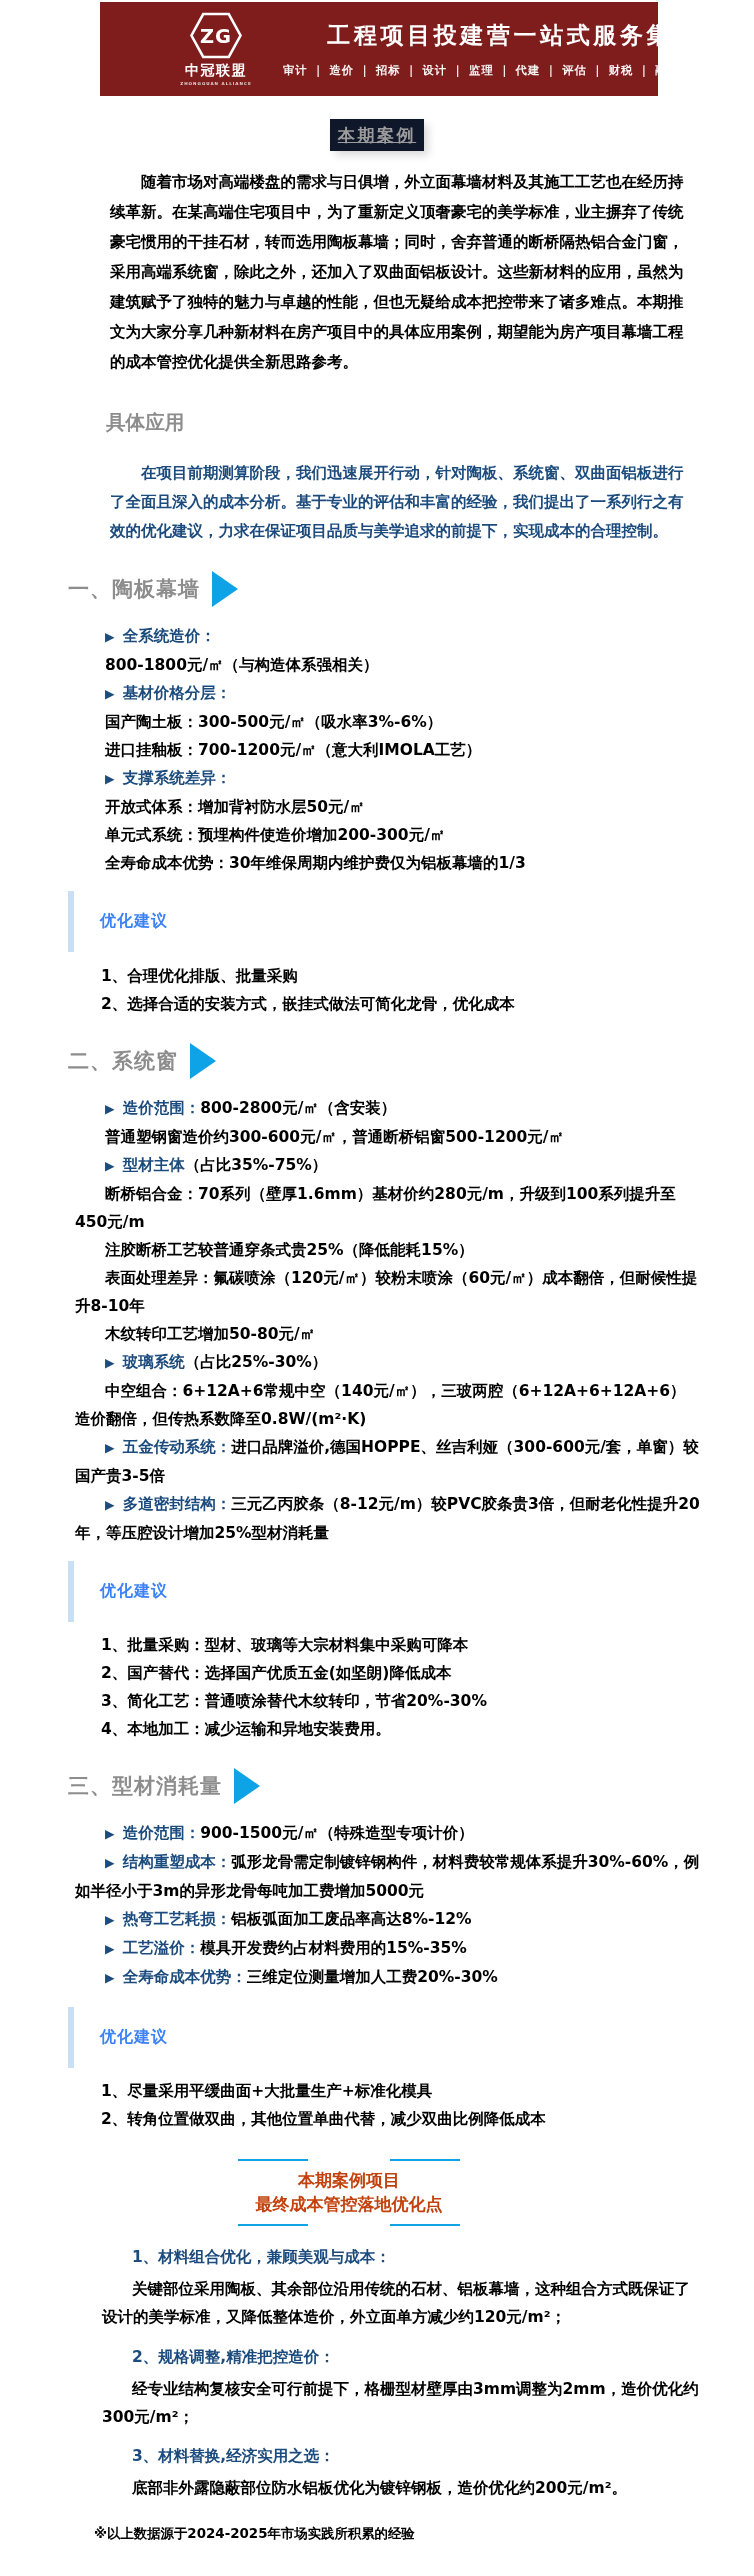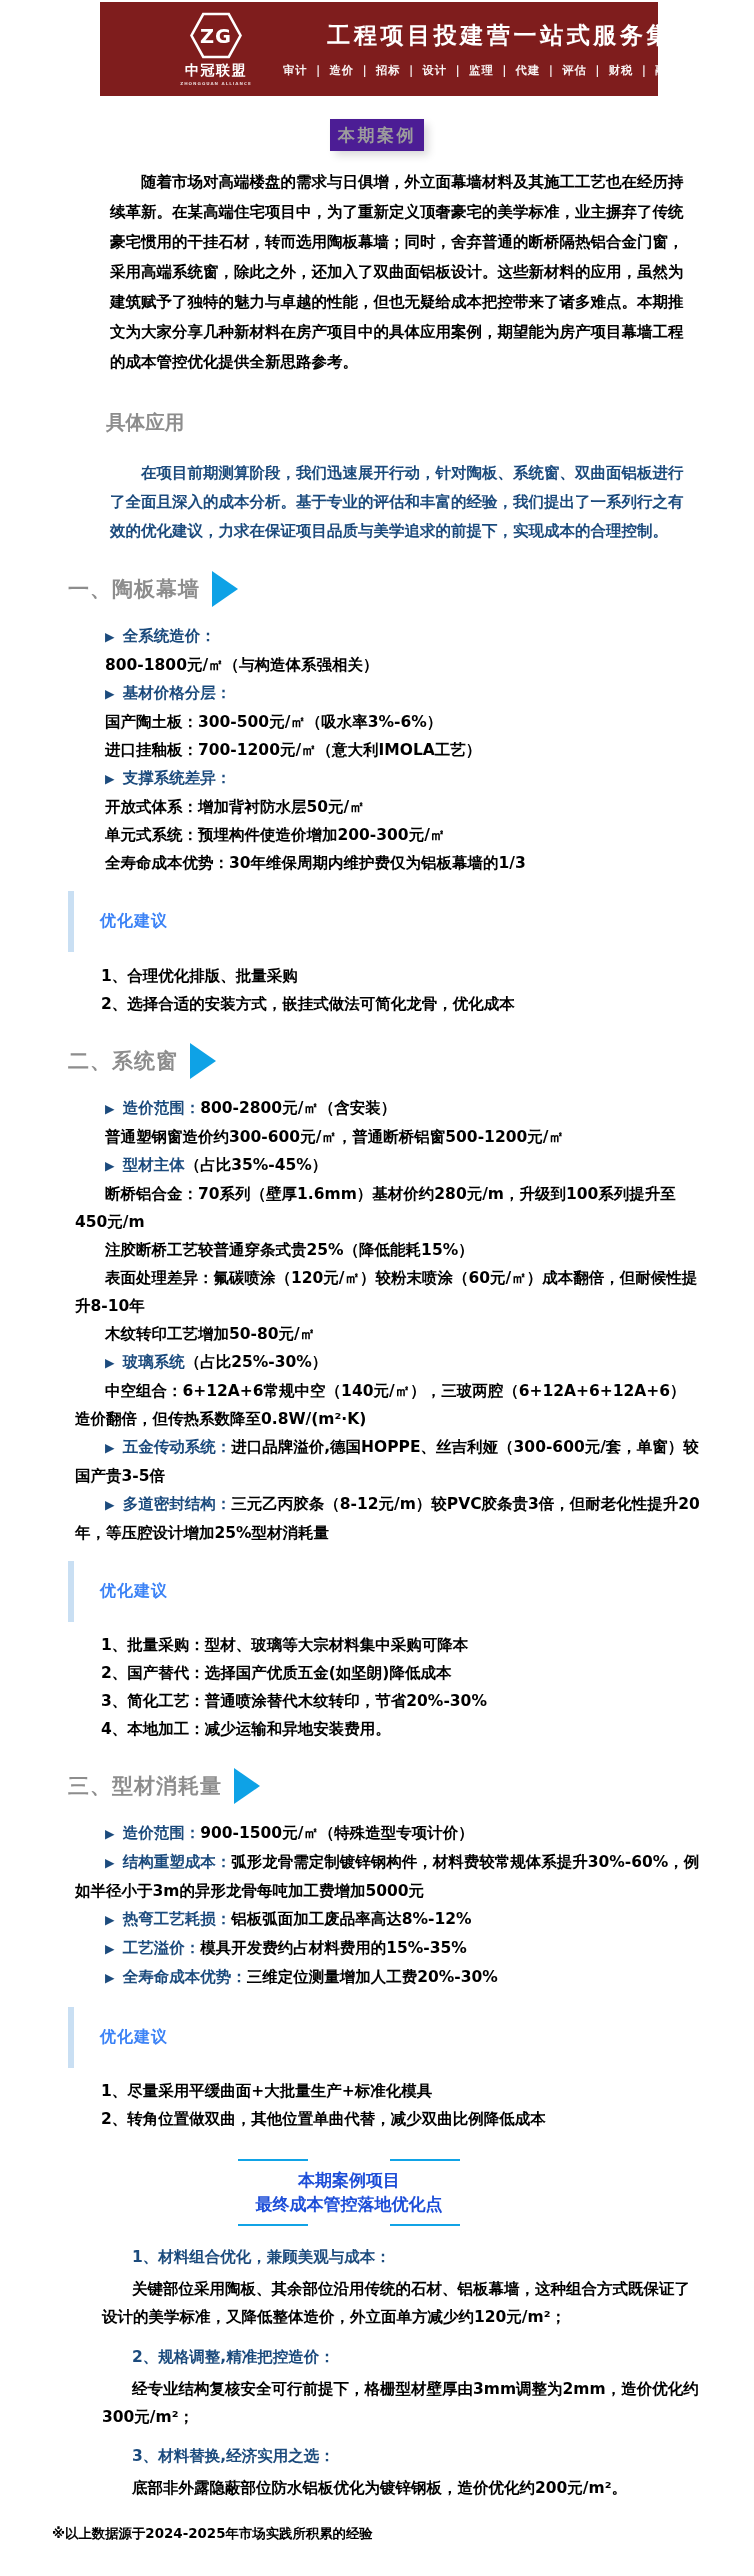--- a/index.html
+++ b/index.html
@@ -24,24 +24,24 @@
   .logo svg{display:block;margin:0 auto;}
   .logo-name{font-size:14px;letter-spacing:1.5px;margin-top:2.1px;}
   .logo-en{font-size:4.1px;letter-spacing:1px;opacity:.8;margin-top:1px;}
   .banner-right{margin-left:26px;color:#fff;text-align:right;}
   .banner-title{font-size:23px;letter-spacing:3.6px;white-space:nowrap;}
   .banner-services{font-size:11.3px;margin-top:12.4px;letter-spacing:1px;opacity:.95;white-space:nowrap;}
 
   
   .badge{
     width:94px;height:32px;margin:23px auto 16px;
-    background:#4c1d95;
+    background:#0f172a;
     box-shadow:5.2px 5.2px 8.2px rgba(0,0,0,.15),0 0 1px rgba(0,0,0,.05);
     display:flex;align-items:center;justify-content:center;
-    font-size:17px;color:#9c9c9c;letter-spacing:2.6px;
+    font-size:17px;color:#9c9c9c;letter-spacing:2.6px;text-decoration:underline;
   }
 
   
   .para{
     margin:15.5px 61px 0 110px;
     font-size:15.5px;line-height:30px;text-indent:31px;
   }
   .app-label{margin:32px 0 0 106px;font-size:19.6px;color:#8d8d8d;}
   .lead{
     margin:23px 61px 0 110px;
@@ -74,27 +74,27 @@
     height:61px;display:flex;align-items:center;
     padding-left:26px;font-size:16px;color:#3b82f6;letter-spacing:1px;
   }
   .advice-items{margin:9.3px 54px 0 33px;font-size:15.5px;}
   .advice-items .line{text-indent:0;line-height:28px;margin:0;}
 
   
   .fin-head{width:222px;margin:26px auto 0;transform:translateX(-28px);text-align:center;}
   .seg-row{display:flex;justify-content:space-between;}
   .seg{width:70px;height:2.1px;background:#11a3e6;}
-  .fin-line{font-size:17px;color:#1d4ed8;line-height:24px;}
+  .fin-line{font-size:17px;color:#c2410c;line-height:24px;}
   .fin-lines{margin:7.2px 0;}
 
   .fin-body{margin:17.5px 54px 0 102px;font-size:15.5px;}
   .fin-title{color:#1c4b7d;line-height:28px;text-indent:30px;margin:11.3px 0 0 0;}
   .fin-text{line-height:28px;text-indent:30px;margin:4.1px 0 0 0;}
-  .note{margin:23px 0 0 52px;font-size:13.4px;}
+  .note{margin:23px 0 0 94px;font-size:13.4px;}
 </style>
 </head>
 <body>
 
 <div class="page">
 
   <div class="banner">
     <div class="logo">
       <span>
         <svg width="54" height="47" viewBox="0 0 104 92">
@@ -144,21 +144,21 @@
     </div>
   </div>
 
   <div class="sec-title">
     <span>二、系统窗</span>
     <span class="sec-arrow"></span>
   </div>
   <div class="sec-body">
     <p class="line"><span class="bullet">▶</span><span class="navy">造价范围：</span><span>800-2800元/㎡（含安装）</span></p>
     <p class="line">普通塑钢窗造价约300-600元/㎡，普通断桥铝窗500-1200元/㎡</p>
-    <p class="line"><span class="bullet">▶</span><span class="navy">型材主体</span><span>（占比35%-45%）</span></p>
+    <p class="line"><span class="bullet">▶</span><span class="navy">型材主体</span><span>（占比35%-75%）</span></p>
     <p class="line">断桥铝合金：70系列（壁厚1.6mm）基材价约280元/m，升级到100系列提升至450元/m</p>
     <p class="line">注胶断桥工艺较普通穿条式贵25%（降低能耗15%）</p>
     <p class="line">表面处理差异：氟碳喷涂（120元/㎡）较粉末喷涂（60元/㎡）成本翻倍，但耐候性提升8-10年</p>
     <p class="line">木纹转印工艺增加50-80元/㎡</p>
     <p class="line"><span class="bullet">▶</span><span class="navy">玻璃系统</span><span>（占比25%-30%）</span></p>
     <p class="line">中空组合：6+12A+6常规中空（140元/㎡），三玻两腔（6+12A+6+12A+6）造价翻倍，但传热系数降至0.8W/(m²·K)</p>
     <p class="line"><span class="bullet">▶</span><span class="navy">五金传动系统：</span><span>进口品牌溢价,德国HOPPE、丝吉利娅（300-600元/套，单窗）较国产贵3-5倍</span></p>
     <p class="line"><span class="bullet">▶</span><span class="navy">多道密封结构：</span><span>三元乙丙胶条（8-12元/m）较PVC胶条贵3倍，但耐老化性提升20年，等压腔设计增加25%型材消耗量</span></p>
   </div>
   <div class="advice">

